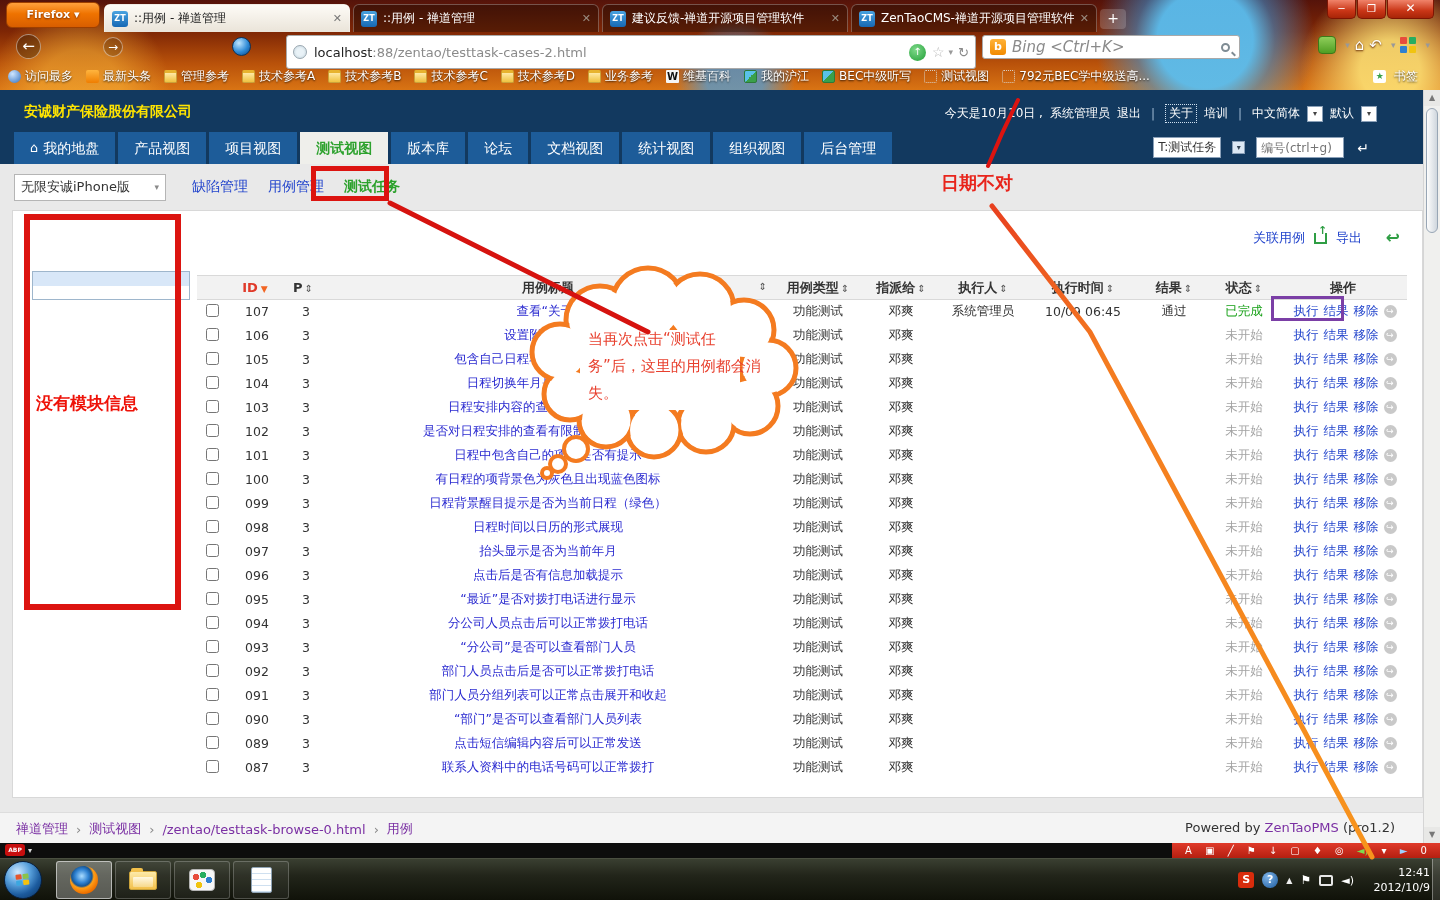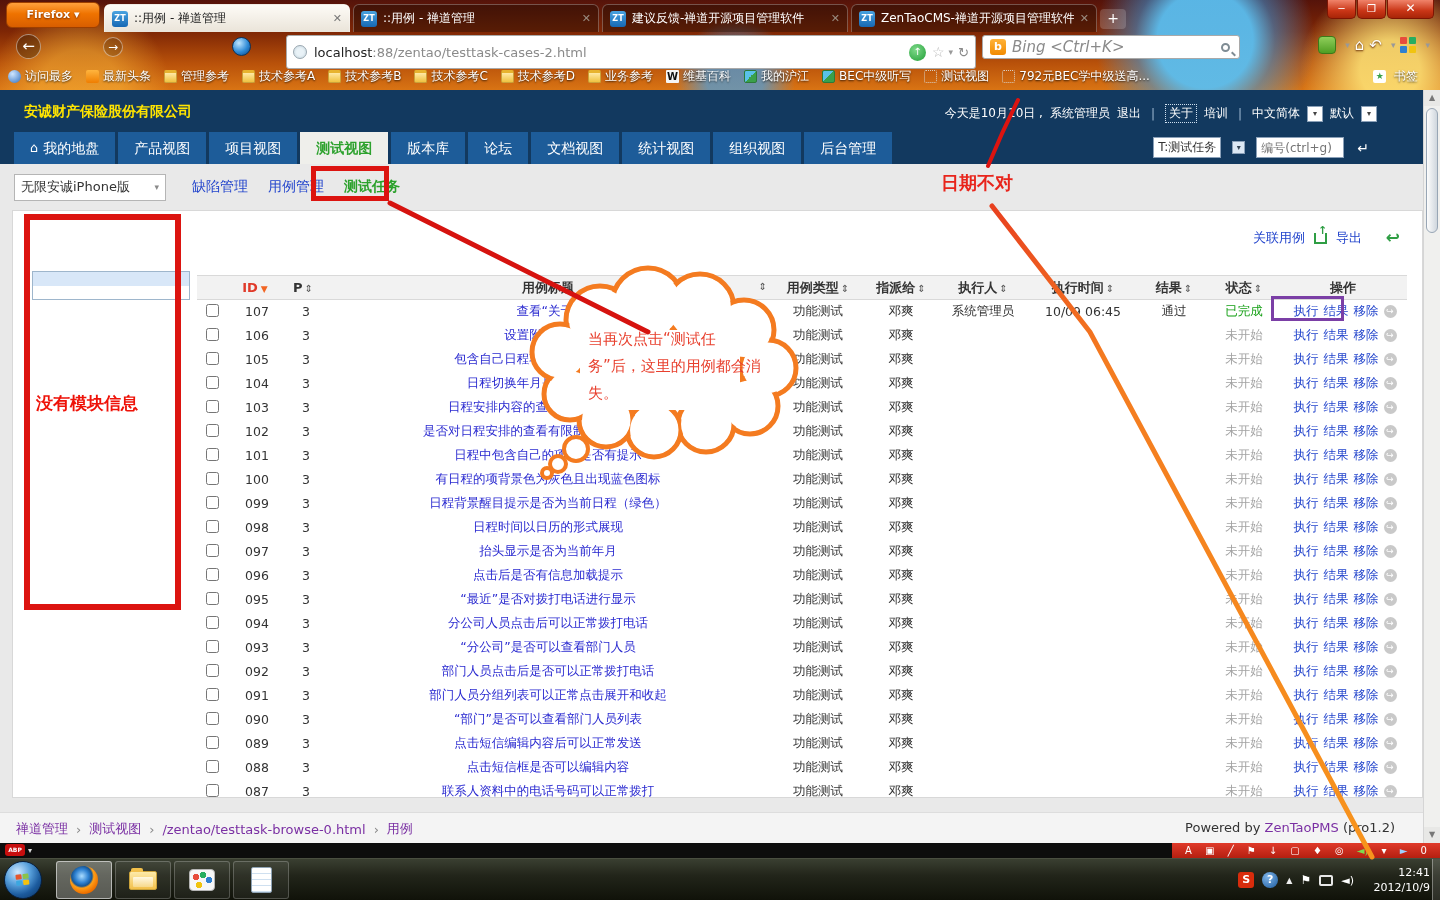--- a/index.html
+++ b/index.html
@@ -708,33 +708,20 @@
             <td class="c-type">功能测试</td>
             <td class="c-assigned">邓爽</td>
             <td class="c-runner"></td>
             <td class="c-runtime"></td>
             <td class="c-result"></td>
             <td class="c-status notstart">未开始</td>
             <td class="c-action"><a>执行</a><a>结果</a><a>移除</a><span class="act-icon">↪</span></td>
           </tr>
           <tr class="row">
             <td class="c-cb"><input type="checkbox" class="cb" style=""></td>
-            <td class="c-id">088</td>
-            <td class="c-p">3</td>
-            <td class="c-title"><a>点击短信框是否可以编辑内容</a></td>
-            <td class="c-type">功能测试</td>
-            <td class="c-assigned">邓爽</td>
-            <td class="c-runner"></td>
-            <td class="c-runtime"></td>
-            <td class="c-result"></td>
-            <td class="c-status notstart">未开始</td>
-            <td class="c-action"><a>执行</a><a>结果</a><a>移除</a><span class="act-icon">↪</span></td>
-          </tr>
-          <tr class="row">
-            <td class="c-cb"><input type="checkbox" class="cb" style=""></td>
             <td class="c-id">087</td>
             <td class="c-p">3</td>
             <td class="c-title"><a>联系人资料中的电话号码可以正常拨打</a></td>
             <td class="c-type">功能测试</td>
             <td class="c-assigned">邓爽</td>
             <td class="c-runner"></td>
             <td class="c-runtime"></td>
             <td class="c-result"></td>
             <td class="c-status notstart">未开始</td>
             <td class="c-action"><a>执行</a><a>结果</a><a>移除</a><span class="act-icon">↪</span></td>

